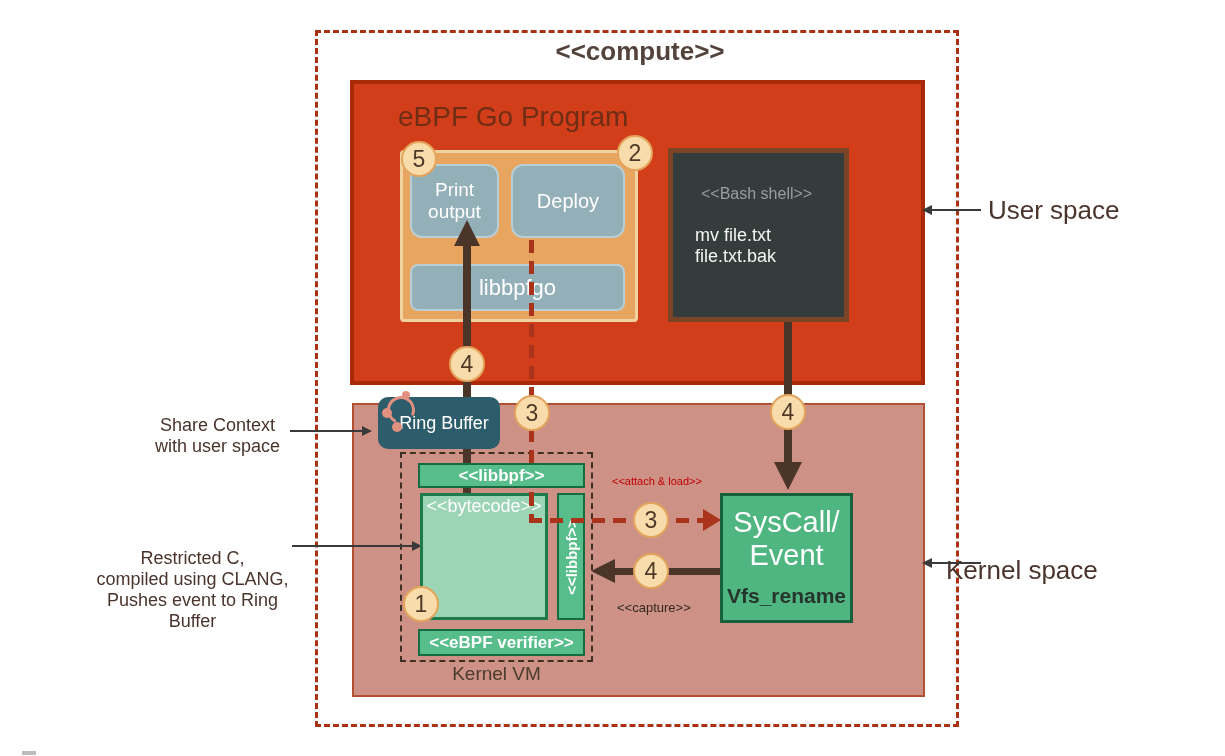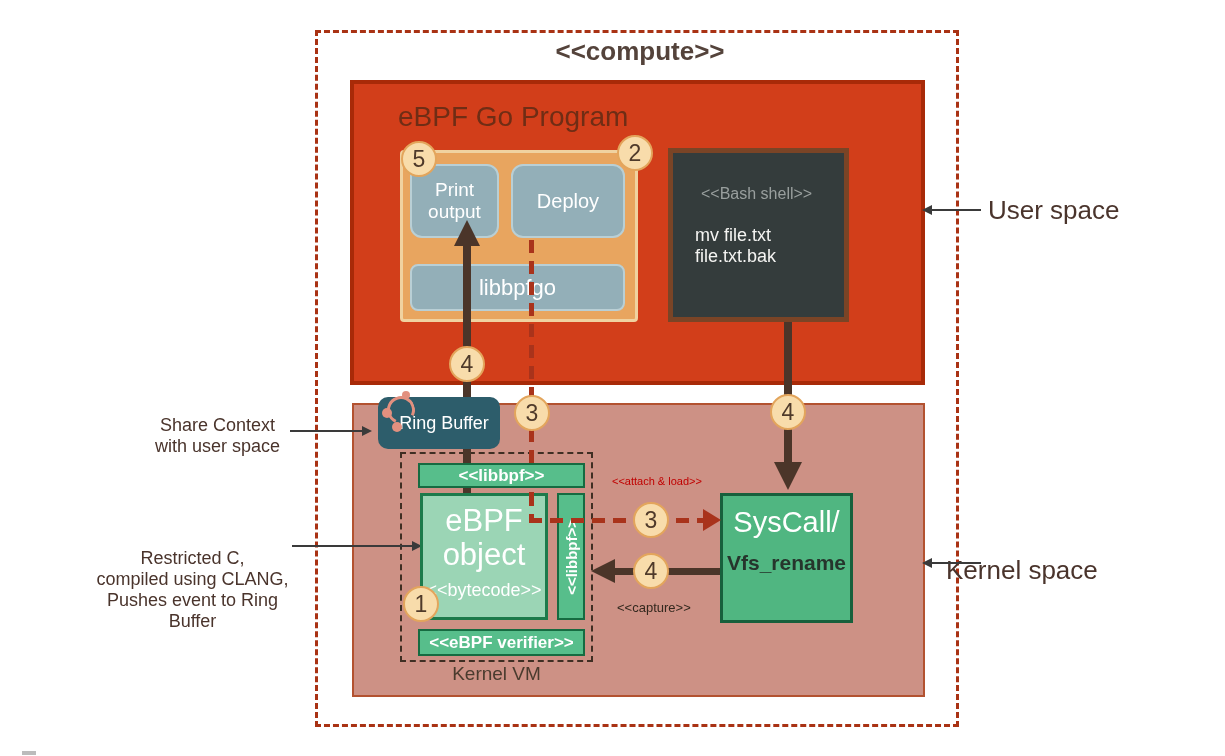--- a/index.html
+++ b/index.html
@@ -104,35 +104,35 @@
   </div>
 
   <div class="abs kernelvm-dashed" style="left:400px;top:452px;width:193px;height:210px;box-sizing:border-box;z-index:2;"></div>
   <div class="abs kvm-label" style="left:400px;top:663px;width:193px;text-align:center;z-index:3;">Kernel VM</div>
 
   <div class="abs greenbar ctr" style="left:418px;top:463px;width:167px;height:25px;font-size:17px;box-sizing:border-box;z-index:5;">
     <span>&lt;&lt;libbpf&gt;&gt;</span>
   </div>
 
   <div class="abs greenlight" style="left:420px;top:493px;width:128px;height:127px;box-sizing:border-box;z-index:5;">
-    <div class="ctr" style="height:84px;font-size:31px;line-height:34px;">eBPF object</div>
     <div class="ctr" style="font-size:18px;">&lt;&lt;bytecode&gt;&gt;</div>
   </div>
 
   <div class="abs greenbar ctr" style="left:557px;top:493px;width:28px;height:127px;box-sizing:border-box;z-index:5;">
     <span class="vtext" style="font-size:15px;">&lt;&lt;libbpf&gt;&gt;</span>
   </div>
 
   <div class="abs greenbar ctr" style="left:418px;top:629px;width:167px;height:27px;font-size:17px;box-sizing:border-box;z-index:5;">
     <span>&lt;&lt;eBPF verifier&gt;&gt;</span>
   </div>
 
   <div class="abs syscall" style="left:720px;top:493px;width:133px;height:130px;box-sizing:border-box;z-index:5;">
     <div style="text-align:center;font-size:29px;line-height:33px;margin-top:10px;">
       <div>SysCall/</div>
+      <div>Event</div>
     </div>
     <div style="text-align:center;font-size:21px;font-weight:700;color:#26352c;margin-top:12px;">Vfs_rename</div>
   </div>
 
   <div class="abs red-note" style="left:612px;top:475px;z-index:6;">&lt;&lt;attach &amp; load&gt;&gt;</div>
   <div class="abs cap-note" style="left:617px;top:600px;z-index:6;">&lt;&lt;capture&gt;&gt;</div>
 
   <div class="abs marker" style="left:401px;top:141px;">
       <span>5</span>
     </div>

